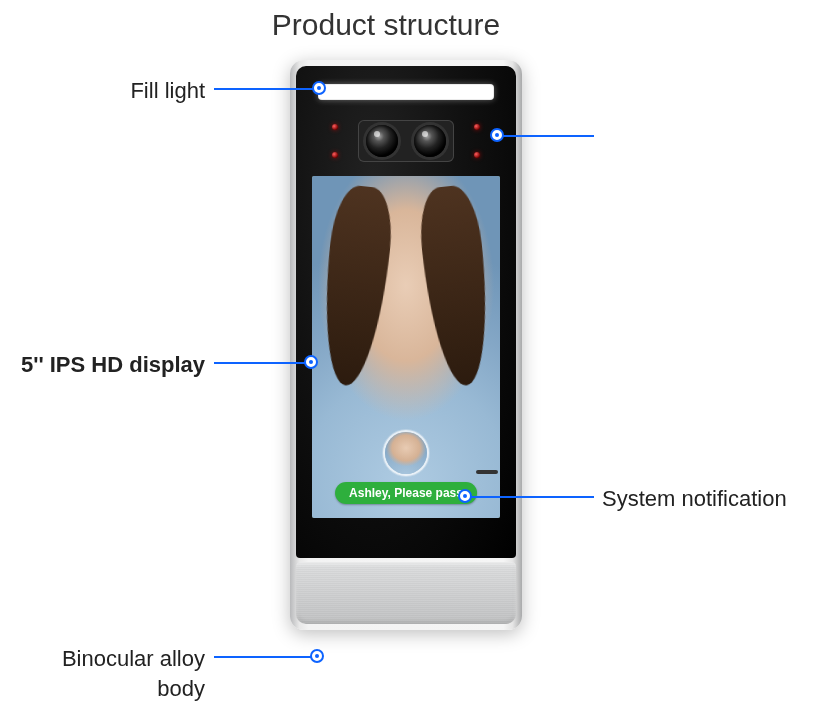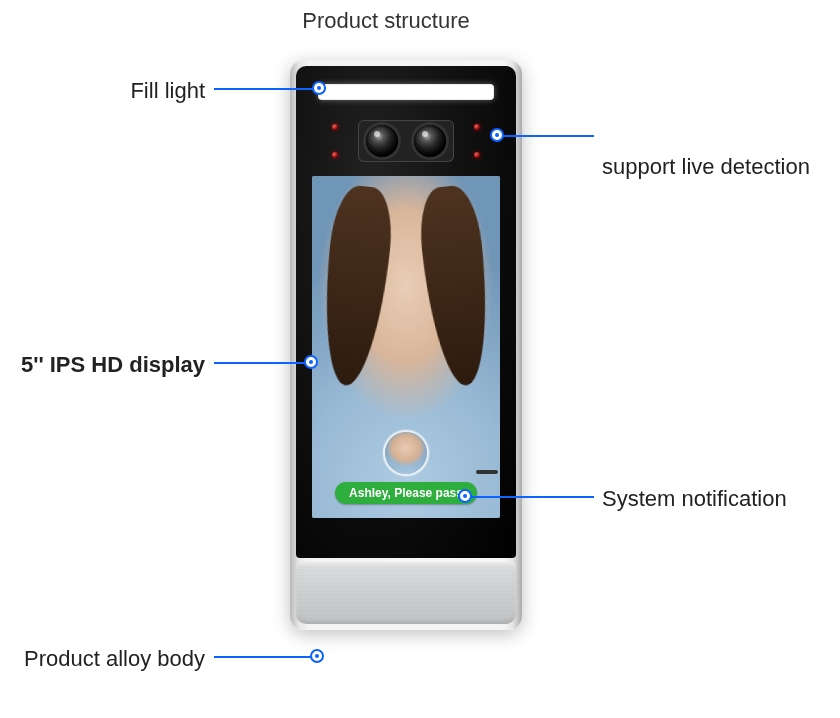--- a/index.html
+++ b/index.html
@@ -11,21 +11,21 @@
     font-family: Arial, Helvetica, sans-serif;
     position: relative;
     overflow: hidden;
   }
   .title {
     position: absolute;
     top: 8px;
     left: 0;
     width: 772px;
     text-align: center;
-    font-size: 22px;
+    font-size: 30px;
     color: #333;
     font-weight: 400;
   }
   
   .device {
     position: absolute;
     left: 290px;
     top: 60px;
     width: 232px;
     height: 570px;
@@ -256,28 +256,27 @@
   </div>
   <div class="device-foot"></div>
 </div>
 
 <div class="callout left" style="left:55px; top:76px; width:150px;">Fill light</div>
 <div class="leader" style="left:214px; top:88px; width:100px;"></div>
 <div class="anchor" style="left:312px; top:81px;"></div>
 
 <div class="callout right" style="left:602px; top:122px; width:230px;">
   <br>
-  <span>support live detection</span>
 </div>
 <div class="leader" style="left:500px; top:135px; width:94px;"></div>
 <div class="anchor" style="left:490px; top:128px;"></div>
 
 <div class="callout left" style="left:20px; top:350px; width:185px;font-weight:bold;">5'' IPS HD display</div>
 <div class="leader" style="left:214px; top:362px; width:92px;"></div>
 <div class="anchor" style="left:304px; top:355px;"></div>
 
 <div class="callout right" style="left:602px; top:484px; width:220px;">System notification</div>
 <div class="leader" style="left:468px; top:496px; width:126px;"></div>
 <div class="anchor" style="left:458px; top:489px;"></div>
 
-<div class="callout left" style="left:10px; top:644px; width:195px;">Product alloy body</div>
+<div class="callout left" style="left:10px; top:644px; width:195px;">Binocular alloy body</div>
 <div class="leader" style="left:214px; top:656px; width:98px;"></div>
 <div class="anchor" style="left:310px; top:649px;"></div>
 
 </body></html>

